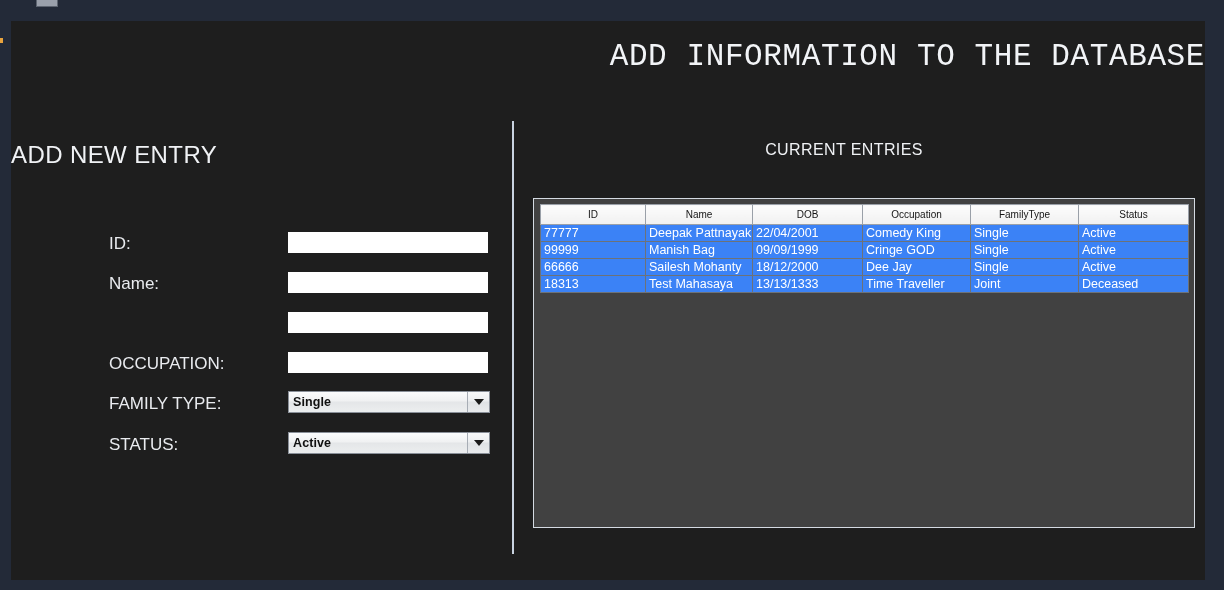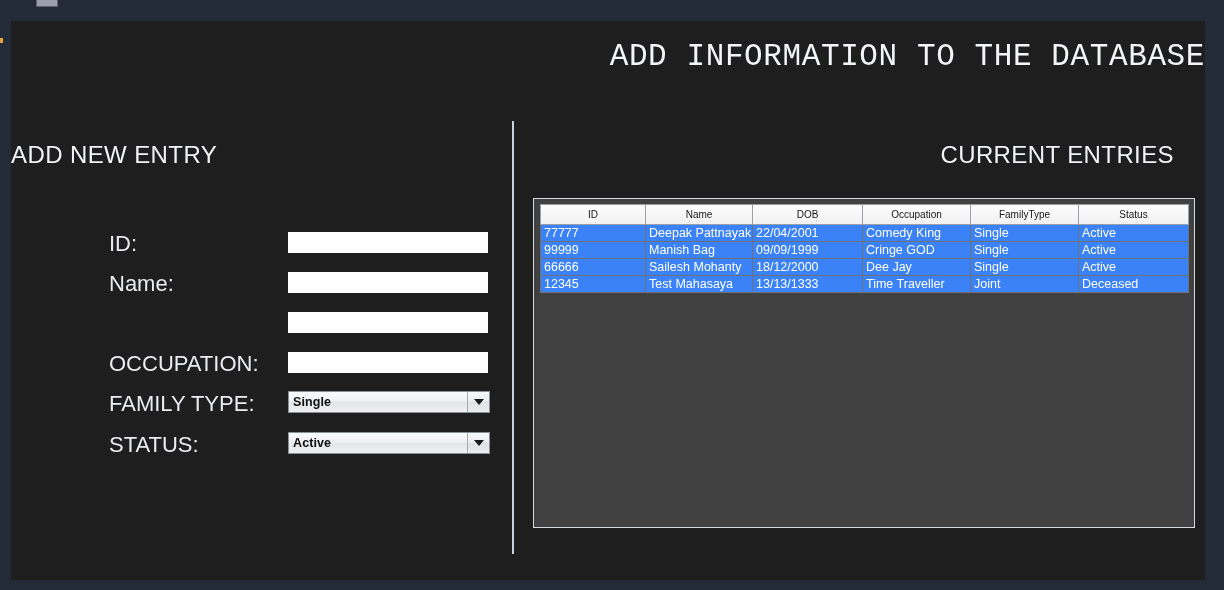--- a/index.html
+++ b/index.html
@@ -99,21 +99,21 @@
     position: absolute;
     left: 0;
     width: 500px;
     height: 26px;
   }
   .form-label {
     position: absolute;
     left: 98px;
     top: 0;
     color: #e9ebef;
-    font-size: 22px;
+    font-size: 17px;
     line-height: 26px;
     white-space: nowrap;
   }
   .text-input {
     position: absolute;
     left: 277px;
     top: 1px;
     width: 200px;
     height: 21px;
     background: #ffffff;
@@ -171,23 +171,23 @@
     left: 503px;
     top: 95px;
     width: 691px;
     height: 460px;
   }
   #right-heading {
     position: absolute;
     left: 0;
     top: 25px;
     width: 660px;
-    text-align: right;
+    text-align: center;
     color: #f0f2f5;
-    font-size: 24px;
+    font-size: 16px;
     letter-spacing: .4px;
   }
 
   #table-panel {
     position: absolute;
     left: 19px;
     top: 82px;
     width: 662px;
     height: 330px;
     background: #414141;
@@ -323,21 +323,21 @@
               </tr>
               <tr>
                 <td>66666</td>
                 <td>Sailesh Mohanty</td>
                 <td>18/12/2000</td>
                 <td>Dee Jay</td>
                 <td>Single</td>
                 <td>Active</td>
               </tr>
               <tr>
-                <td>12345</td>
+                <td>18313</td>
                 <td>Test Mahasaya</td>
                 <td>13/13/1333</td>
                 <td>Time Traveller</td>
                 <td>Joint</td>
                 <td>Deceased</td>
               </tr>
             </tbody>
         </table>
       </div>
     </div>

